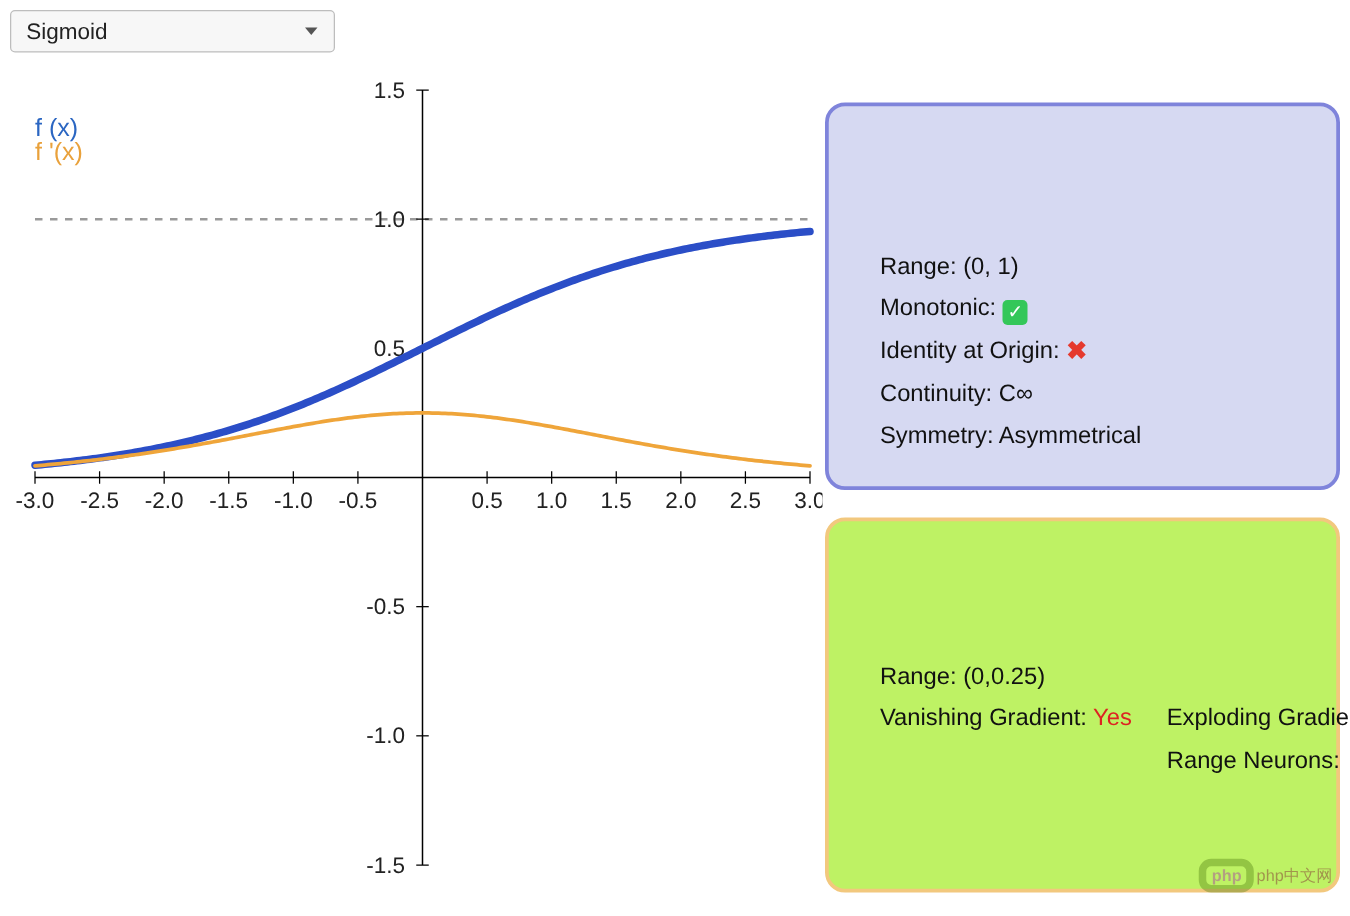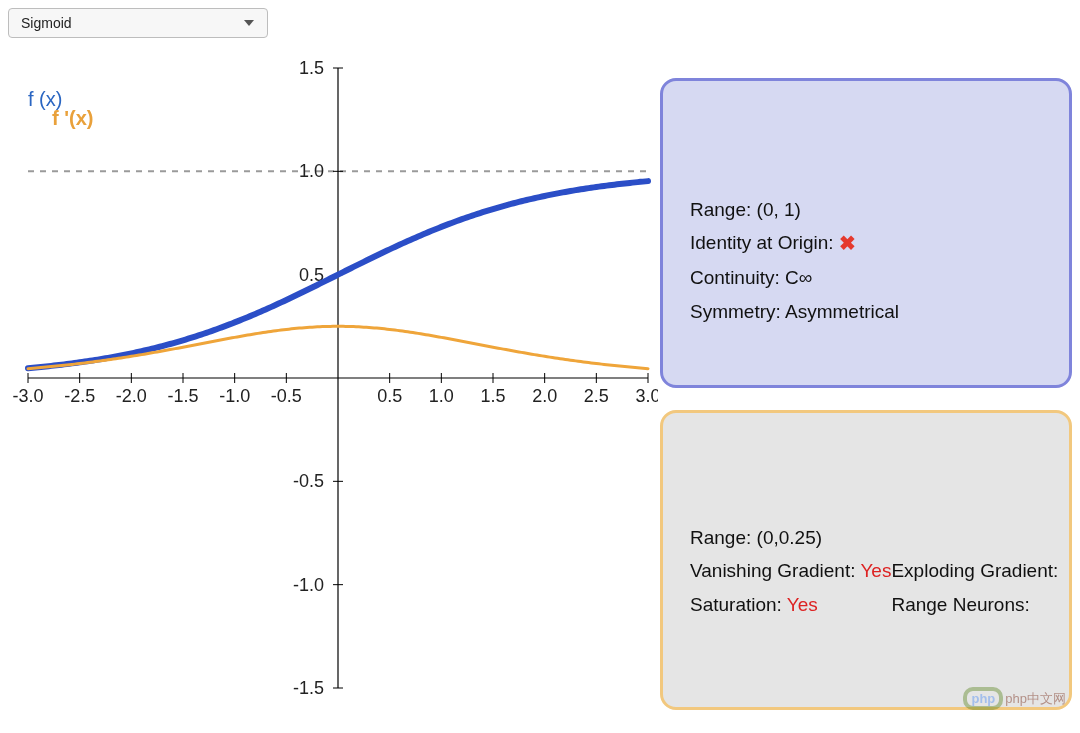--- a/index.html
+++ b/index.html
@@ -17,21 +17,21 @@
     display: inline-block;
     position: relative;
   }
   select.activation-select {
     appearance: none;
     -webkit-appearance: none;
     background: #f7f7f7;
     border: 1px solid #bdbdbd;
     border-radius: 4px;
     padding: 6px 40px 6px 12px;
-    font-size: 14px;
+    font-size: 18px;
     color: #222;
     width: 260px;
     cursor: pointer;
   }
   .select-wrap::after {
     content: "";
     position: absolute;
     right: 14px;
     top: 50%;
     width: 0; height: 0;
@@ -51,62 +51,62 @@
     position: absolute;
     left: 0; top: 0;
   }
   .legend {
     position: absolute;
     left: 20px;
     top: 30px;
     font-size: 20px;
   }
   .legend .fx { color: #2b66c2; font-weight: 500; }
-  .legend .fpx { color: #e9a13b; font-weight: 700; margin-top: -4px; margin-left: 24px; }
+  .legend .fpx { color: #e9a13b; font-weight: 400; margin-top: -4px; }
   .panel {
     position: absolute;
     border-radius: 16px;
-    padding: 22px 24px 18px 27px;
+    padding: 22px 24px 18px 41px;
     font-size: 19px;
     line-height: 1.75;
     color: #111;
   }
   .panel-blue {
     background: #d6d9f2;
     border: 3px solid #7f84db;
     left: 652px; top: 20px;
     width: 412px; height: 310px;
   }
   .panel-orange {
-    background: #e5e5e5;
+    background: #bef264;
     border: 3px solid #f2c87e;
     left: 652px; top: 352px;
     width: 412px; height: 300px;
   }
   .panel .spacer { height: 90px; }
   .panel .spacer2 { height: 86px; }
   .row { white-space: nowrap; }
   .yes { color: #d22; }
   .check { color: #fff; background:#34c759; display:inline-block; width:20px; height:20px; border-radius:4px; font-size:15px; line-height:20px; text-align:center; vertical-align:-2px;}
   .cross { color: #e5392e; font-weight:700; font-size:20px; vertical-align:-1px;}
-  .two-col { display:flex; }
+  .two-col { display:flex; gap: 28px; }
   .two-col > div { flex: 0 0 auto; }
   .watermark {
     position:absolute;
     right: 6px;
     bottom: 8px;
     font-size: 13px;
     color: #8a4a3a;
     opacity: .55;
     pointer-events:none;
   }
   .watermark .bubble{
     display:inline-block;
-    border:4px solid #4d7c0f; border-radius:10px;
-    padding:0 4px; color:#3b82f6; opacity:.7; margin-right:2px;
+    border:6px solid #4d7c0f; border-radius:10px;
+    padding:0 4px; color:#a21caf; opacity:.7; margin-right:2px;
     font-weight:600;
   }
 </style>
 </head>
 <body>
 
 
 
 <div class="select-wrap">
   <select class="activation-select">
@@ -165,20 +165,24 @@
     <div class="fpx">f '(x)</div>
   </div>
 
   <div class="panel panel-blue">
     <div class="spacer"></div>
     <div class="row">
       <span>Range:</span>
       <span>(0, 1)</span>
     </div>
     <div class="row">
+      <span>Monotonic:</span>
+      <span class="check">✓</span>
+    </div>
+    <div class="row">
       <span>Identity at Origin:</span>
       <span class="cross">✖</span>
     </div>
     <div class="row">
       <span>Continuity:</span>
       <span>C∞</span>
     </div>
     <div class="row">
       <span>Symmetry:</span>
       <span>Asymmetrical</span>
@@ -188,24 +192,20 @@
   <div class="panel panel-orange">
     <div class="spacer2"></div>
     <div class="row">
       <span>Range:</span>
       <span>(0,0.25)</span>
     </div>
     <div class="two-col">
       <div>
         <div class="row">
           <span>Vanishing Gradient:</span>
-          <span class="yes">Yes</span>
-        </div>
-        <div class="row">
-          <span>Saturation:</span>
           <span class="yes">Yes</span>
         </div>
       </div>
       <div>
         <div class="row">
           <span>Exploding Gradient:</span>
           
         </div>
         <div class="row">
           <span>Range Neurons:</span>

